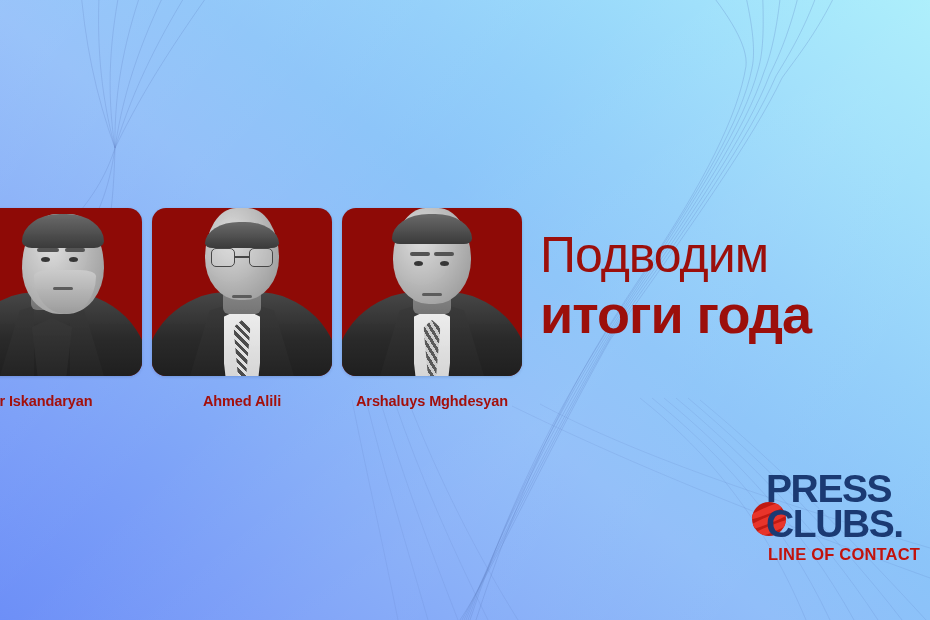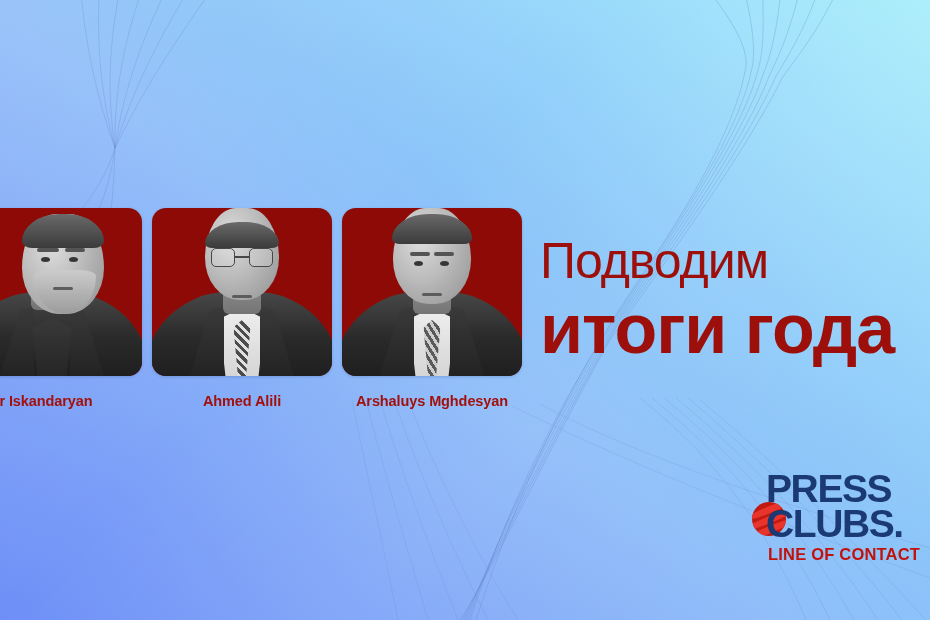--- a/index.html
+++ b/index.html
@@ -148,27 +148,27 @@
     font-weight:bold;
     letter-spacing:-.1px;
     white-space:nowrap;
   }
   
   .speaker.clip .speaker-name { text-align:left; margin-left:-4px; }
 
   
   #headline {
     position:absolute;
-    left:540px; top:235px;
+    left:540px; top:229px;
     color:#9c0f0b;
     line-height:1.06;
     letter-spacing:-1px;
   }
   #headline .l1 { font-size:50px; font-weight:400; }
-  #headline .l2 { font-size:70px; font-weight:bold; margin-top:4px; }
+  #headline .l2 { font-size:54px; font-weight:bold; margin-top:4px; }
 
   
   #logo {
     position:absolute;
     left:752px; top:470px;
     width:200px;
   }
   .logo-row {
     position:relative;
     font-weight:bold;

